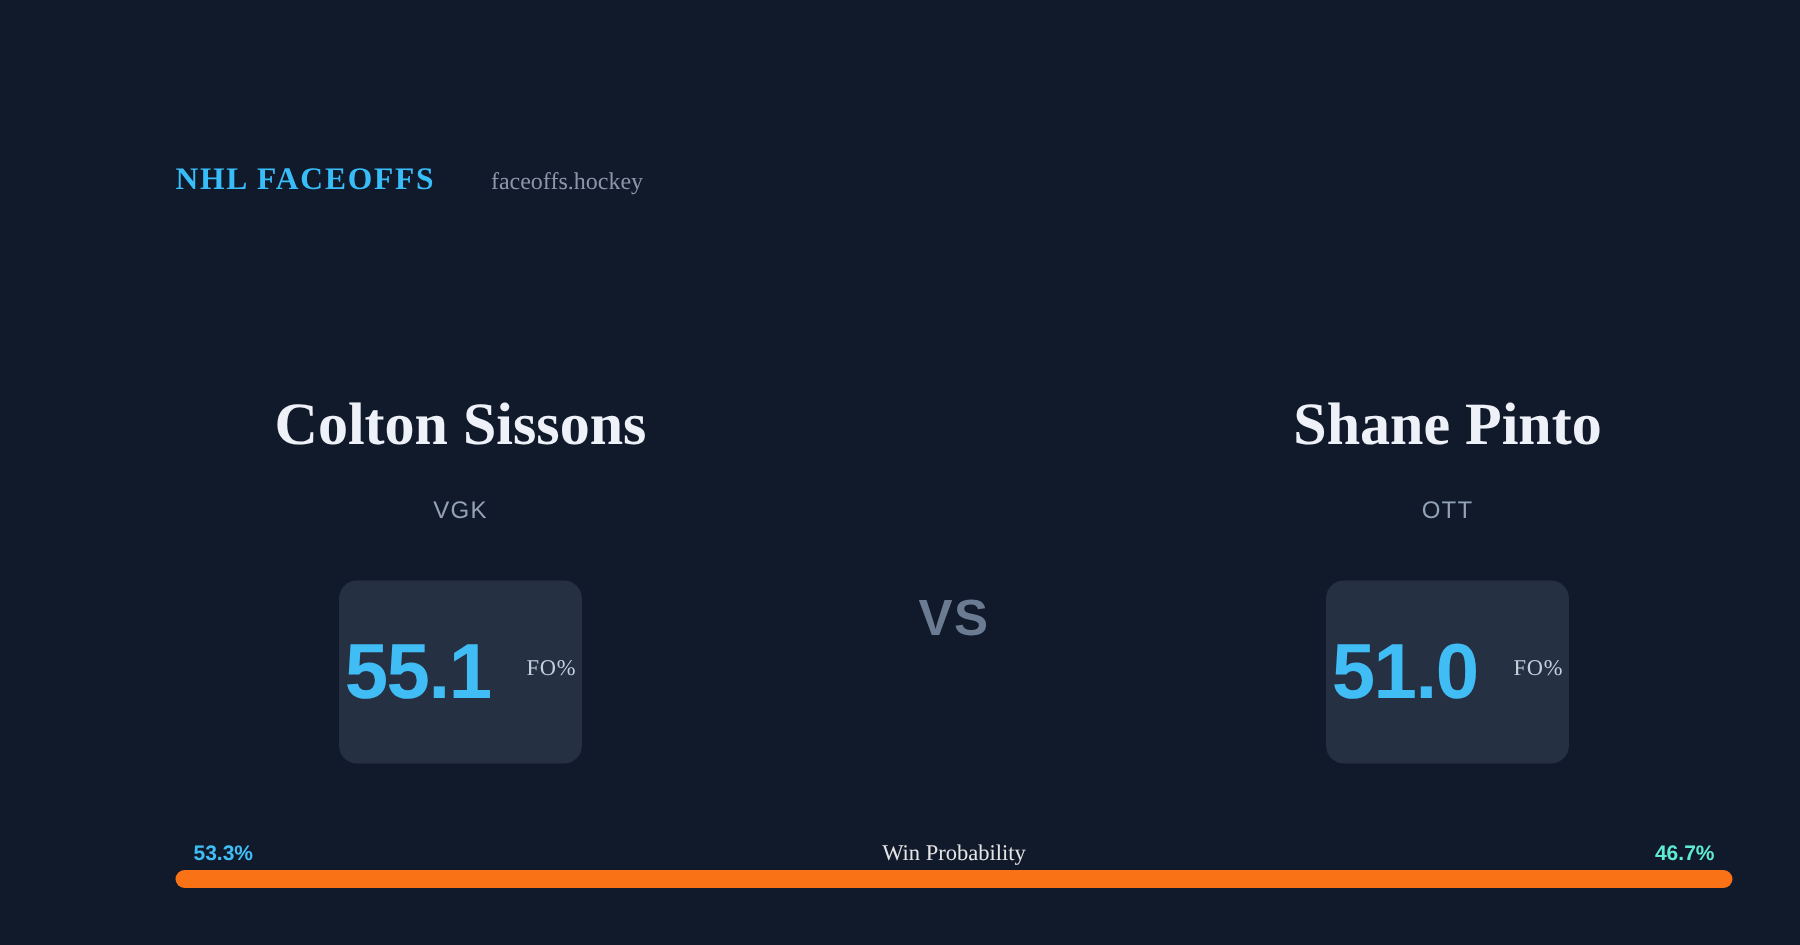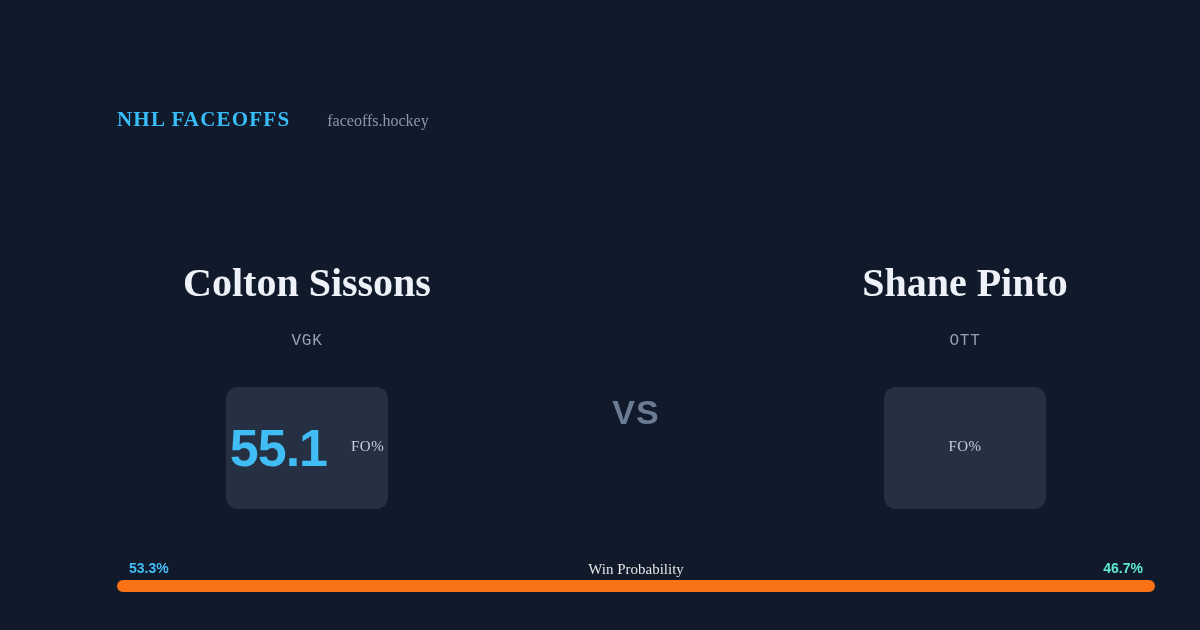--- a/index.html
+++ b/index.html
@@ -53,21 +53,21 @@
   .player-name {
     font-family:"Liberation Serif", serif;
     font-weight:bold;
     font-size:40px;
     line-height:1.05;
     color:#eef2f8;
     white-space:nowrap;
   }
   .player-team {
     margin-top:16px;
-    font-family:Liberation Mono, monospace;
+    font-family:Liberation Sans, sans-serif;
     font-size:16px;
     letter-spacing:0.8px;
     color:#93a2b6;
   }
   .stat-card {
     margin-top:25px;
     width:162px; height:122px;
     background:#253043;
     border-radius:12px;
     display:flex;
@@ -204,20 +204,21 @@
     </div>
 
     <div class="center">
       <div class="vs-text">VS</div>
     </div>
 
     <div class="player">
       <div class="player-name">Shane Pinto</div>
       <div class="player-team">OTT</div>
       <div class="stat-card">
+        <div class="stat-value">51.0</div>
         <div class="stat-label">FO%</div>
       </div>
     </div>
 
   </div>
 
   <div class="winprob">
     <div class="winprob-row">
       <span class="wp-left">53.3%</span>
       <span class="wp-title">Win Probability</span>

